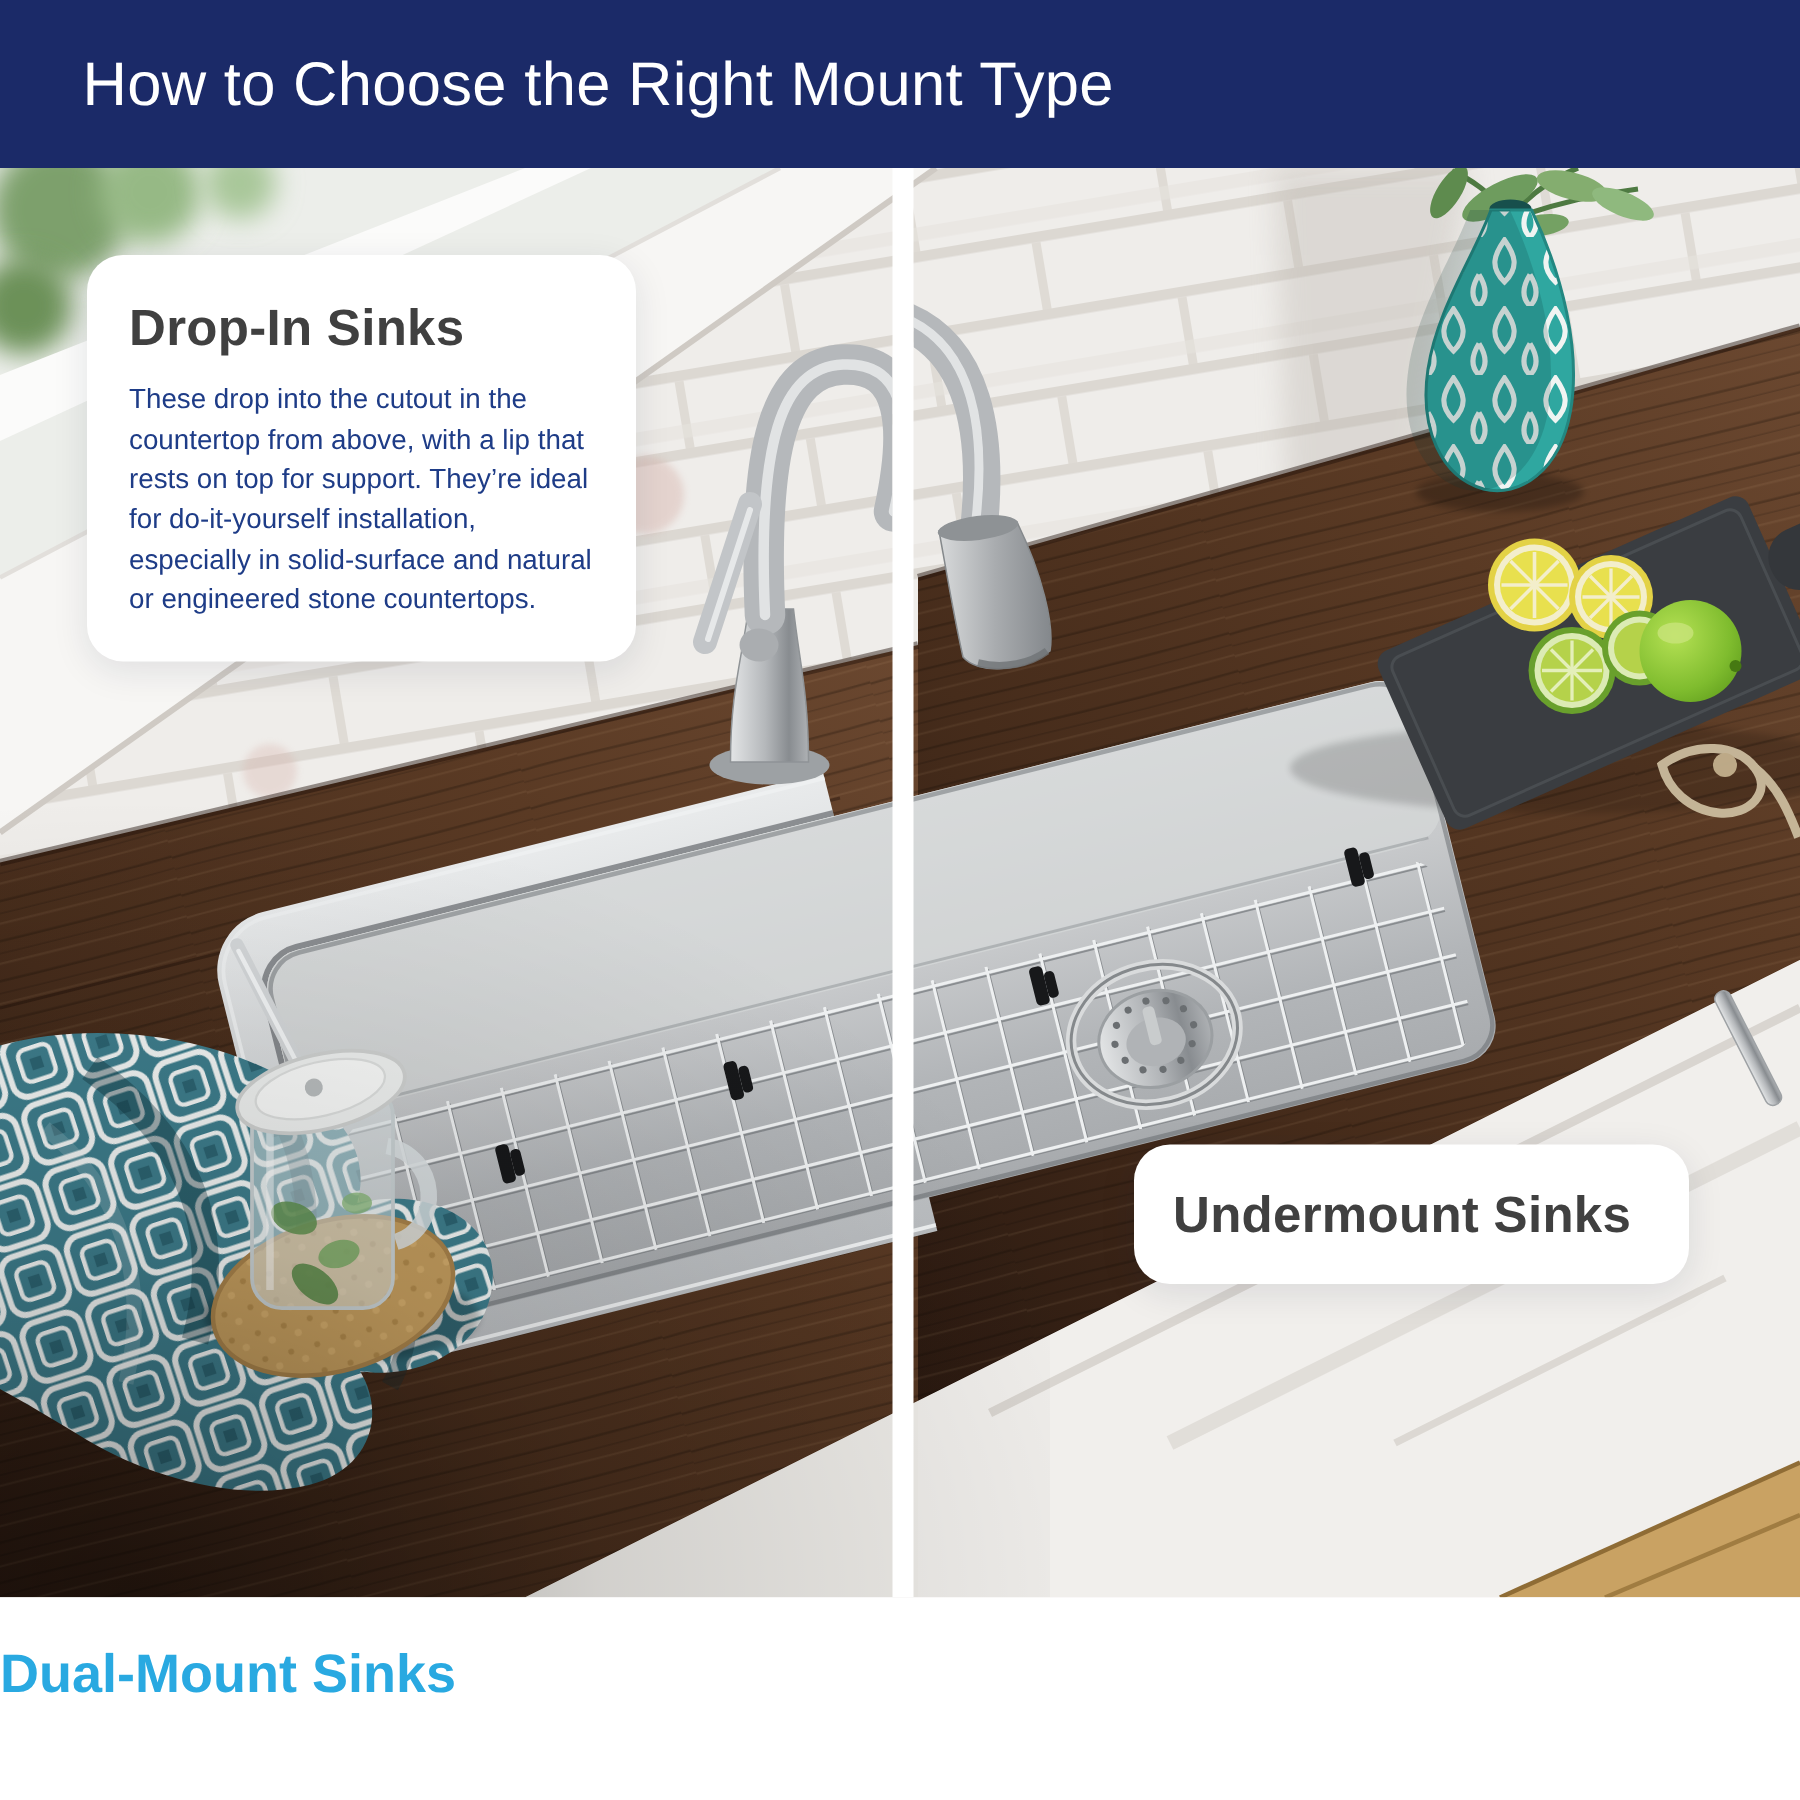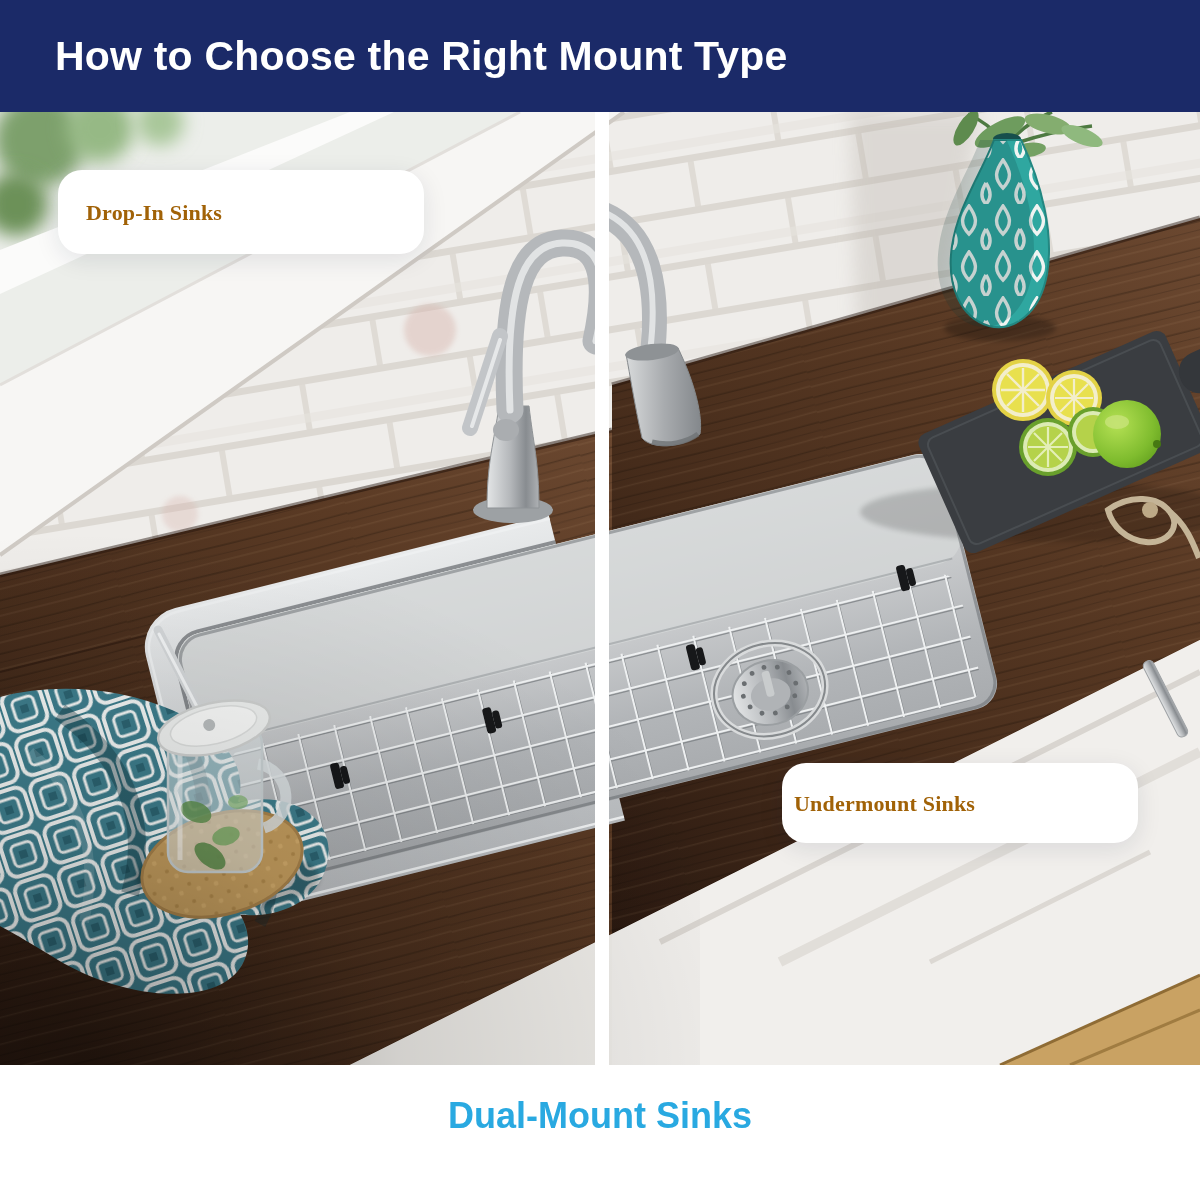--- a/index.html
+++ b/index.html
@@ -1,32 +1,32 @@
 <!DOCTYPE html>
 <html><head>
 <meta charset="utf-8">
 <style>
   html,body{margin:0;padding:0;background:#fff;}
   .page{position:relative;width:1200px;height:1200px;overflow:hidden;background:#ffffff;
         font-family:"Liberation Sans", sans-serif;}
   
   .header{position:absolute;left:0;top:0;width:1200px;height:112px;background:#1b2a68;
           display:flex;align-items:center;}
-  .header h1{margin:0 0 0 55px;color:#ffffff;font-size:41px;font-weight:bold;letter-spacing:.2px;}
+  .header h1{margin:0 0 0 55px;color:#ffffff;font-size:41px;font-weight:normal;letter-spacing:.2px;}
   
   .photo{position:absolute;left:0;top:112px;width:1200px;height:953px;overflow:hidden;background:#e9e6e2;}
   .photo svg{position:absolute;left:0;top:0;}
   
   .card{position:absolute;background:#ffffff;border-radius:24px;box-shadow:0 6px 24px rgba(20,30,60,.10);}
-  .card h2{margin:0;color:#a16207;font-size:22px;font-weight:bold;letter-spacing:.2px;font-family:Liberation Serif, serif;}
+  .card h2{margin:0;color:#404040;font-size:34px;font-weight:bold;letter-spacing:.2px;}
   .card p{margin:14px 0 0 0;color:#1e3c87;font-size:18.5px;line-height:1.44;font-weight:500;}
   .card-dropin{left:58px;top:58px;width:312px;padding:30px 26px 28px 28px;}
-  .card-under{left:782px;top:651px;width:320px;padding:28px 24px 26px 12px;}
+  .card-under{left:756px;top:651px;width:320px;padding:28px 24px 26px 26px;}
   
-  .footer{position:absolute;left:0;top:1065px;width:1200px;height:135px;background:#ffffff;text-align:center;}
+  .footer{position:absolute;left:0;top:1065px;width:1200px;height:135px;background:#ffffff;text-align:left;}
   .footer h2{margin:30px 0 0 0;color:#29a9e1;font-size:36px;font-weight:bold;}
   .footer p{margin:10px 40px 0 40px;color:#1e3c87;font-size:20px;font-weight:500;}
 </style>
 </head>
 <body>
 
 <div class="page">
 
   <div class="header">
     <h1>How to Choose the Right Mount Type</h1>
@@ -345,20 +345,21 @@
           <circle cx="210" cy="612" r="6" fill="#b9bdbe"></circle>
         </g>
       </g>
 
       <rect x="0" y="420" width="700" height="533" fill="url(#vign)"></rect>
       <rect x="595" y="0" width="14" height="953" fill="#ffffff"></rect>
     </svg>
 
     <div class="card card-dropin">
       <h2>Drop-In Sinks</h2>
+      <p>These drop into the cutout in the countertop from above, with a lip that rests on top for support. They’re ideal for do-it-yourself installation, especially in solid-surface and natural or engineered stone countertops.</p>
     </div>
     <div class="card card-under">
       <h2>Undermount Sinks</h2>
     </div>
   </div>
 
   <div class="footer">
     <h2>Dual-Mount Sinks</h2>
   </div>
 

